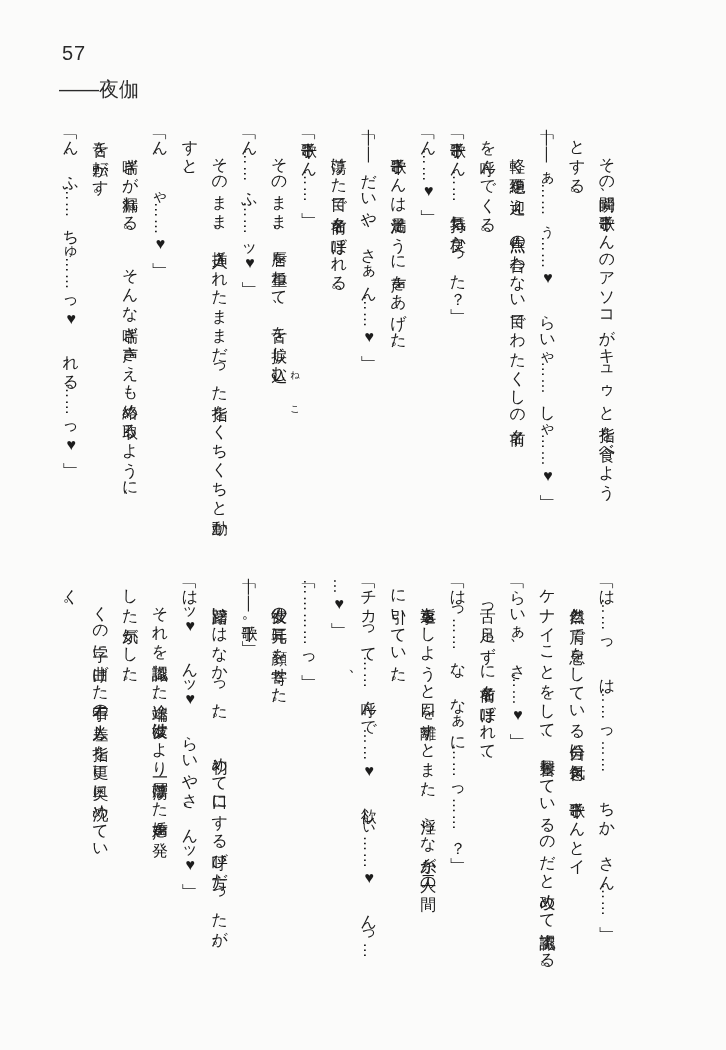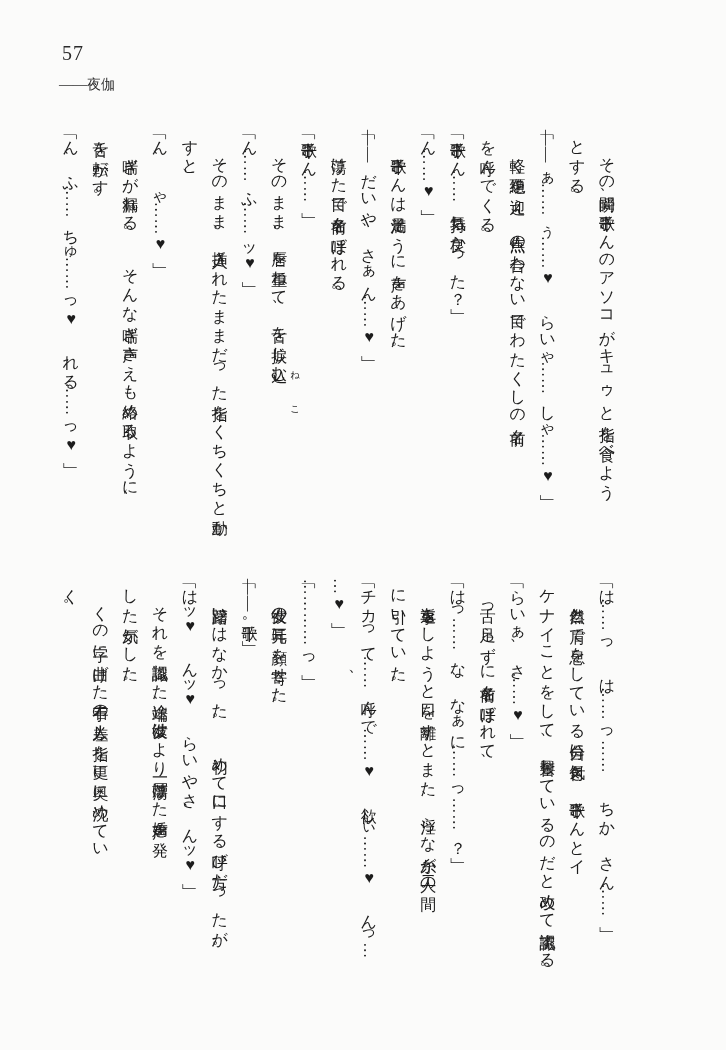--- a/index.html
+++ b/index.html
@@ -6,36 +6,36 @@
     margin: 0;
     padding: 0;
     background: #ffffff;
   }
   .page {
     position: relative;
     width: 726px;
     height: 1050px;
     background: #fbfbfa;
     color: #1c1c1c;
-    font-family: Liberation Serif, serif;
+    font-family: Liberation Sans, sans-serif;
     overflow: hidden;
   }
   .page-number {
     position: absolute;
     left: 62px;
     top: 42px;
     font-size: 20px;
     letter-spacing: 1px;
     color: #2a2a2a;
   }
   .chapter-header {
     position: absolute;
     left: 59px;
     top: 76px;
-    font-size: 14px;
+    font-size: 20px;
     color: #2a2a2a;
   }
   .text-block {
     position: absolute;
     right: 104px;
     writing-mode: vertical-rl;
     text-orientation: mixed;
     font-size: 16px;
     letter-spacing: 0.8px;
     color: #1c1c1c;

